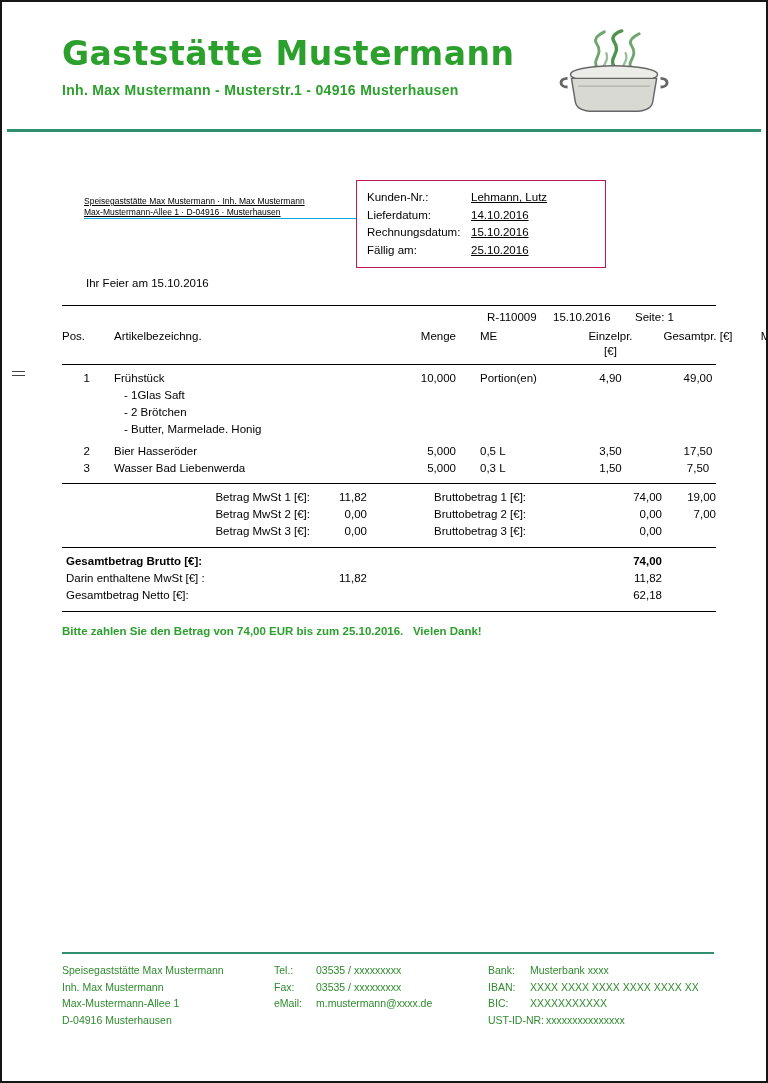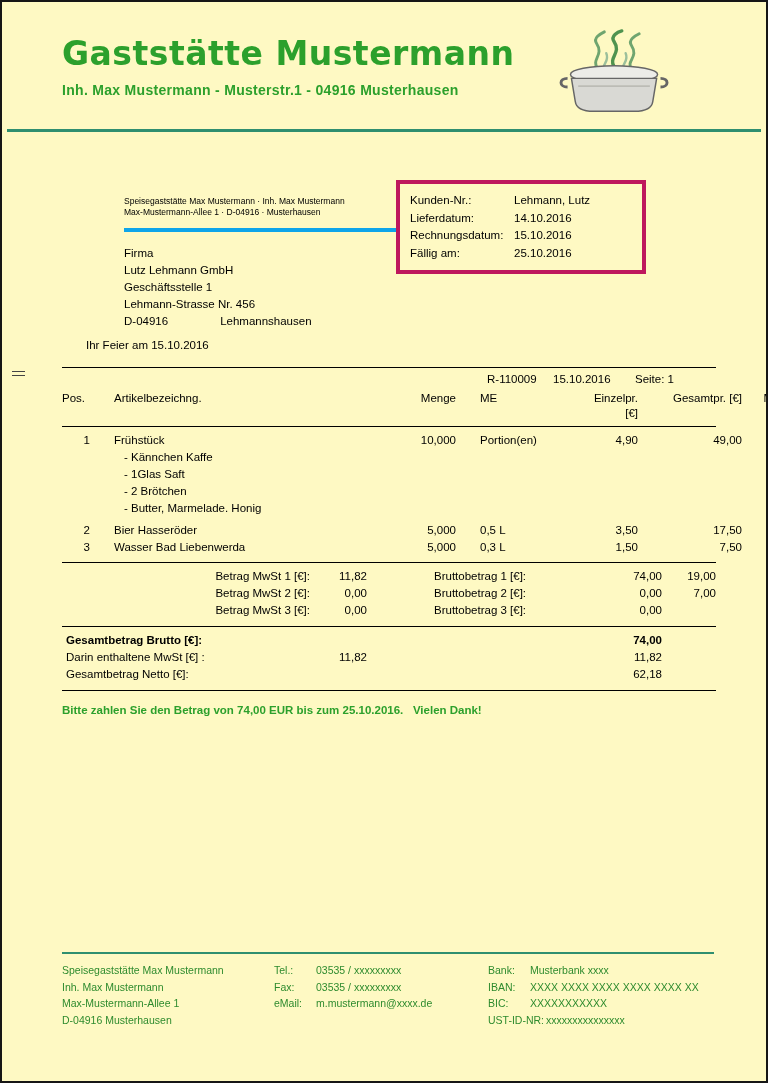--- a/index.html
+++ b/index.html
@@ -1,43 +1,43 @@
 <!DOCTYPE html>
 <html><head>
 <meta charset="utf-8">
 <style>
   html,body { margin:0; padding:0; background:#e9e9e9; }
   .page {
     position:relative; width:768px; height:1083px; margin:0 auto;
-    background:#fef9c3; border:2px solid #161616; box-sizing:border-box;
+    background:#ffffff; border:2px solid #161616; box-sizing:border-box;
     font-family:"Liberation Sans", sans-serif; color:#000; overflow:hidden;
   }
 
   
   .header { position:relative; padding:32px 0 0 60px; height:86px; }
   .brand-title {
     font-family:"DejaVu Sans", sans-serif; font-weight:700; font-size:33px;
     color:#2ca02c; letter-spacing:0.5px;
   }
   .brand-sub {
     font-family:Liberation Sans, sans-serif; font-weight:700; font-size:14px;
     color:#2ca02c; margin-top:9px; letter-spacing:0.3px;
   }
   .pot { position:absolute; top:26px; right:90px; }
   .header-rule { height:3px; background:#2f8f6f; margin:9px 5px 0 5px; }
 
   
-  .address-row { display:flex; justify-content:center; padding:48px 80px 0 82px; }
+  .address-row { display:flex; justify-content:flex-start; padding:48px 80px 0 82px;text-decoration:underline; }
   .left-block { padding-top:16px; }
   .sender { font-size:8.5px; line-height:11px; }
-  .sender-line2 { border-bottom:4px solid #0ea5e9; padding-bottom:10px; width:272px; }
+  .sender-line2 { border-bottom:1px solid #0ea5e9; padding-bottom:0; width:272px; }
   .recipient { margin-top:13px; font-size:11.5px; line-height:17px; }
   .zip-gap { display:inline-block; width:52px; }
   .info-box {
-    border:4px solid #be185d; width:250px; box-sizing:border-box;
+    border:1px solid #be185d; width:250px; box-sizing:border-box;
     padding:8px 10px; font-size:11.5px; line-height:17.5px; align-self:flex-start;
   }
   .ib-label { display:inline-block; width:104px; }
 
   .fold-mark { position:absolute; left:10px; top:369px; }
   .fold-mark .d { width:13px; border-top:1px solid #444; margin-bottom:3px; }
 
   
   .invoice-title { margin:52px 0 0 84px; font-size:15px; font-weight:700; }
   .invoice-sub { margin:9px 0 0 84px; font-size:11.5px; }
@@ -52,21 +52,21 @@
   .t-head { border-bottom:1px solid #000; padding:2px 0 5px; line-height:15px; }
   .items { padding:5px 0 6px; }
   .t-row, .t-drow { line-height:17px; }
   .t-gap { height:5px; }
   .c-pos { text-align:right; padding-right:2px; }
   .c-pos-h { text-align:left; }
   .c-name { padding-left:6px; }
   .c-detail { padding-left:16px; }
   .c-menge { text-align:right; }
   .c-me { padding-left:8px; }
-  .c-einz, .c-ges, .c-mwst { text-align:right; }
+  .c-einz, .c-ges, .c-mwst { text-align:center; }
   .hline { border-top:1px solid #000; }
 
   .vat { padding:5px 0 7px; }
   .vat-row { display:grid; grid-template-columns:248px 57px 67px 160px 68px 54px; line-height:17px; }
   .v-label, .v-amount, .v-brutto, .v-rate { text-align:right; }
   .v-blabel, .v-brutto { font-weight:400; }
 
   .totals { padding:5px 0 7px; }
   .tot-row { display:grid; grid-template-columns:248px 57px 295px 54px; line-height:17px; }
   .tot-label { padding-left:4px; }
@@ -110,27 +110,20 @@
     </svg>
   </div>
   <div class="header-rule"></div>
 
   <div class="address-row">
     <div class="left-block">
       <div class="sender">
         <div>Speisegaststätte Max Mustermann · Inh. Max Mustermann</div>
         <div class="sender-line2">Max-Mustermann-Allee 1 · D-04916 · Musterhausen</div>
       </div>
-      <div class="recipient">
-        <div>Firma</div>
-        <div>Lutz Lehmann GmbH</div>
-        <div>Geschäftsstelle 1</div>
-        <div>Lehmann-Strasse Nr. 456</div>
-        <div><span>D-04916</span><span class="zip-gap"></span><span>Lehmannshausen</span></div>
-      </div>
     </div>
     <div class="info-box">
       <div><span class="ib-label">Kunden-Nr.:</span><span>Lehmann, Lutz</span></div>
       <div><span class="ib-label">Lieferdatum:</span><span>14.10.2016</span></div>
       <div><span class="ib-label">Rechnungsdatum:</span><span>15.10.2016</span></div>
       <div><span class="ib-label">Fällig am:</span><span>25.10.2016</span></div>
     </div>
   </div>
 
   <div class="fold-mark">
@@ -160,24 +153,20 @@
     <div class="items">
       <div class="grid7 t-row">
         <span class="c-pos">1</span>
         <span class="c-name">Frühstück</span>
         <span class="c-menge">10,000</span>
         <span class="c-me">Portion(en)</span>
         <span class="c-einz">4,90</span>
         <span class="c-ges">49,00</span>
         <span class="c-mwst">19,00</span>
       </div>
-      <div class="grid7 t-drow">
-          <span></span>
-          <span class="c-detail">- Kännchen Kaffe</span>
-        </div>
       <div class="grid7 t-drow">
           <span></span>
           <span class="c-detail">- 1Glas Saft</span>
         </div>
       <div class="grid7 t-drow">
           <span></span>
           <span class="c-detail">- 2 Brötchen</span>
         </div>
       <div class="grid7 t-drow">
           <span></span>

